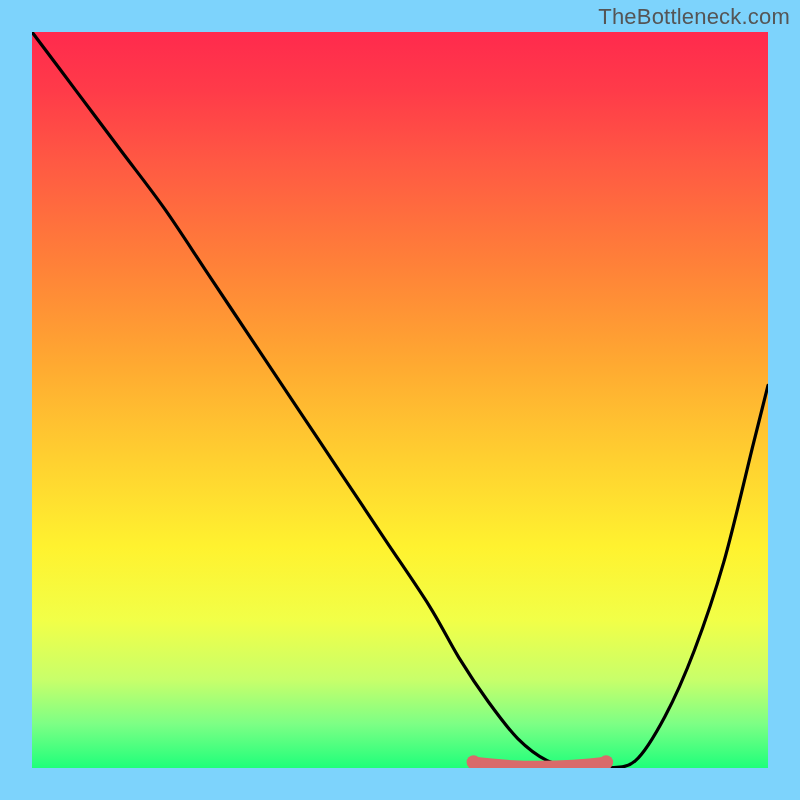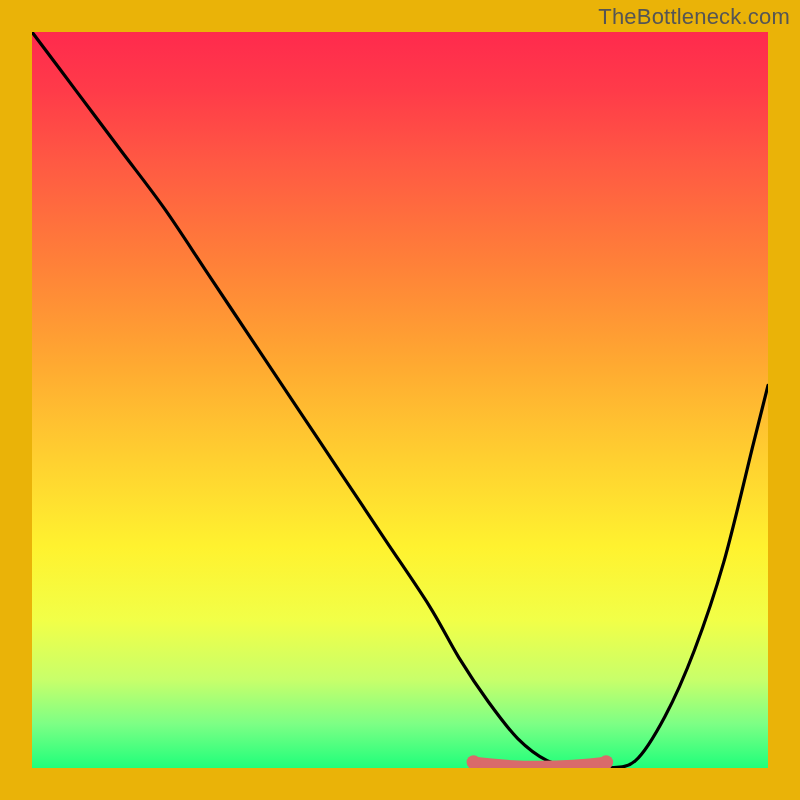--- a/index.html
+++ b/index.html
@@ -8,21 +8,21 @@
     width: 800px;
     height: 800px;
     background: #000;
     overflow: hidden;
     font-family: Arial, Helvetica, sans-serif;
   }
   .frame {
     position: relative;
     width: 800px;
     height: 800px;
-    background: #eab308;
+    background: #7dd3fc;
   }
   .watermark {
     position: absolute;
     top: 4px;
     right: 10px;
     color: #555;
     font-size: 22px;
     font-weight: 500;
     letter-spacing: 0.2px;
     z-index: 10;

